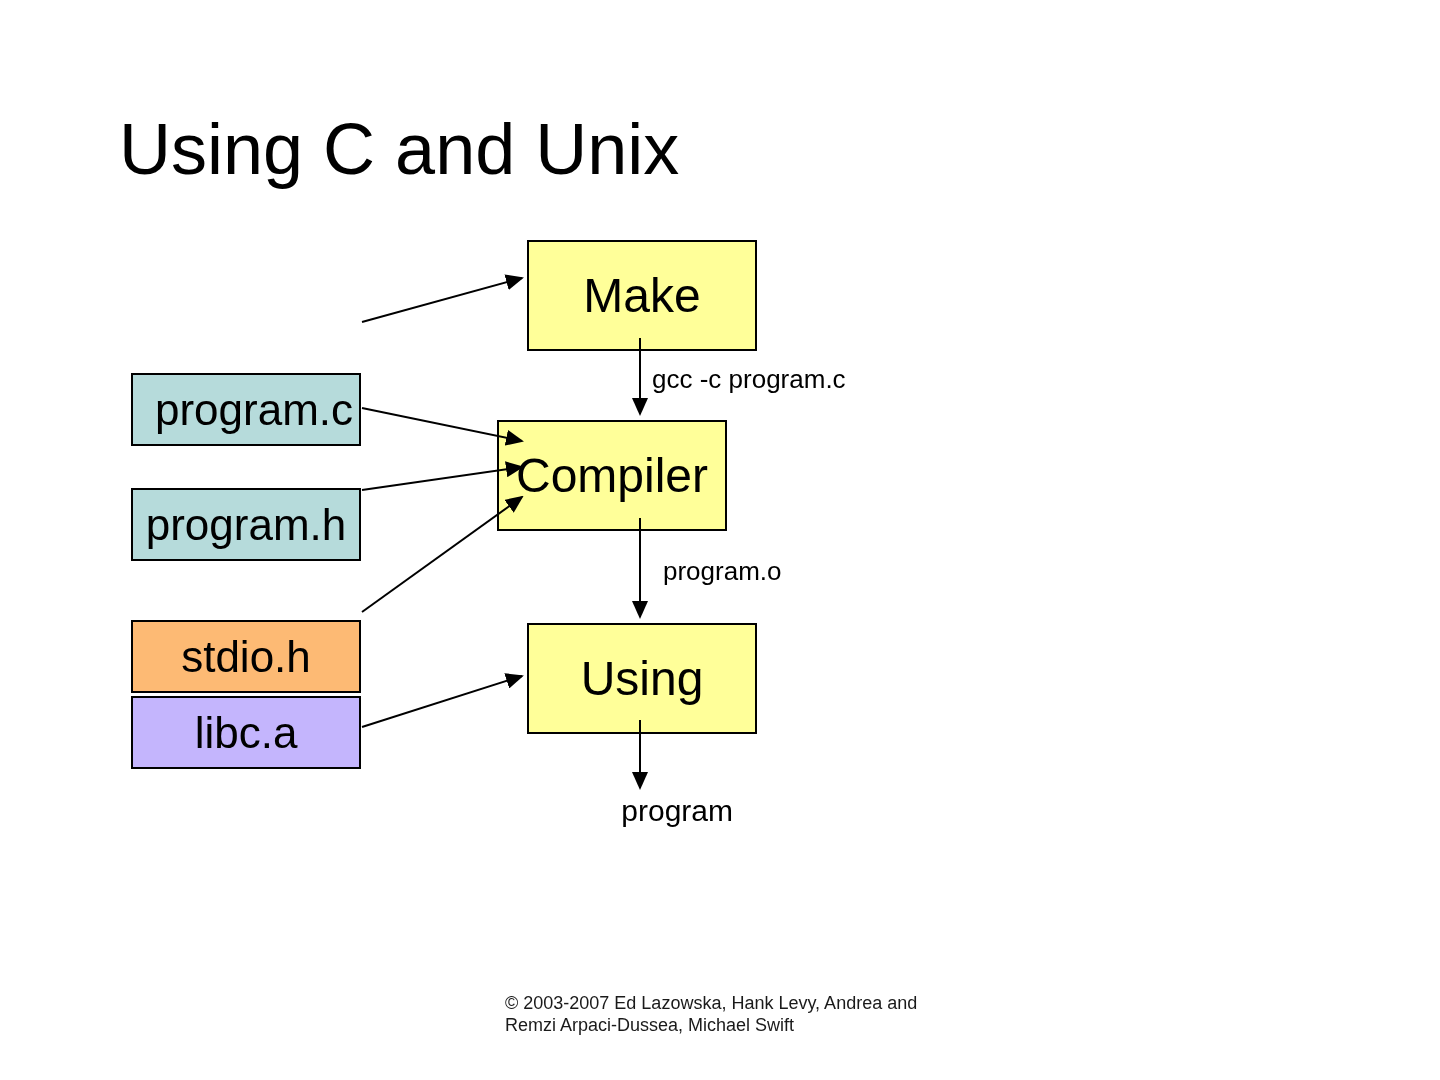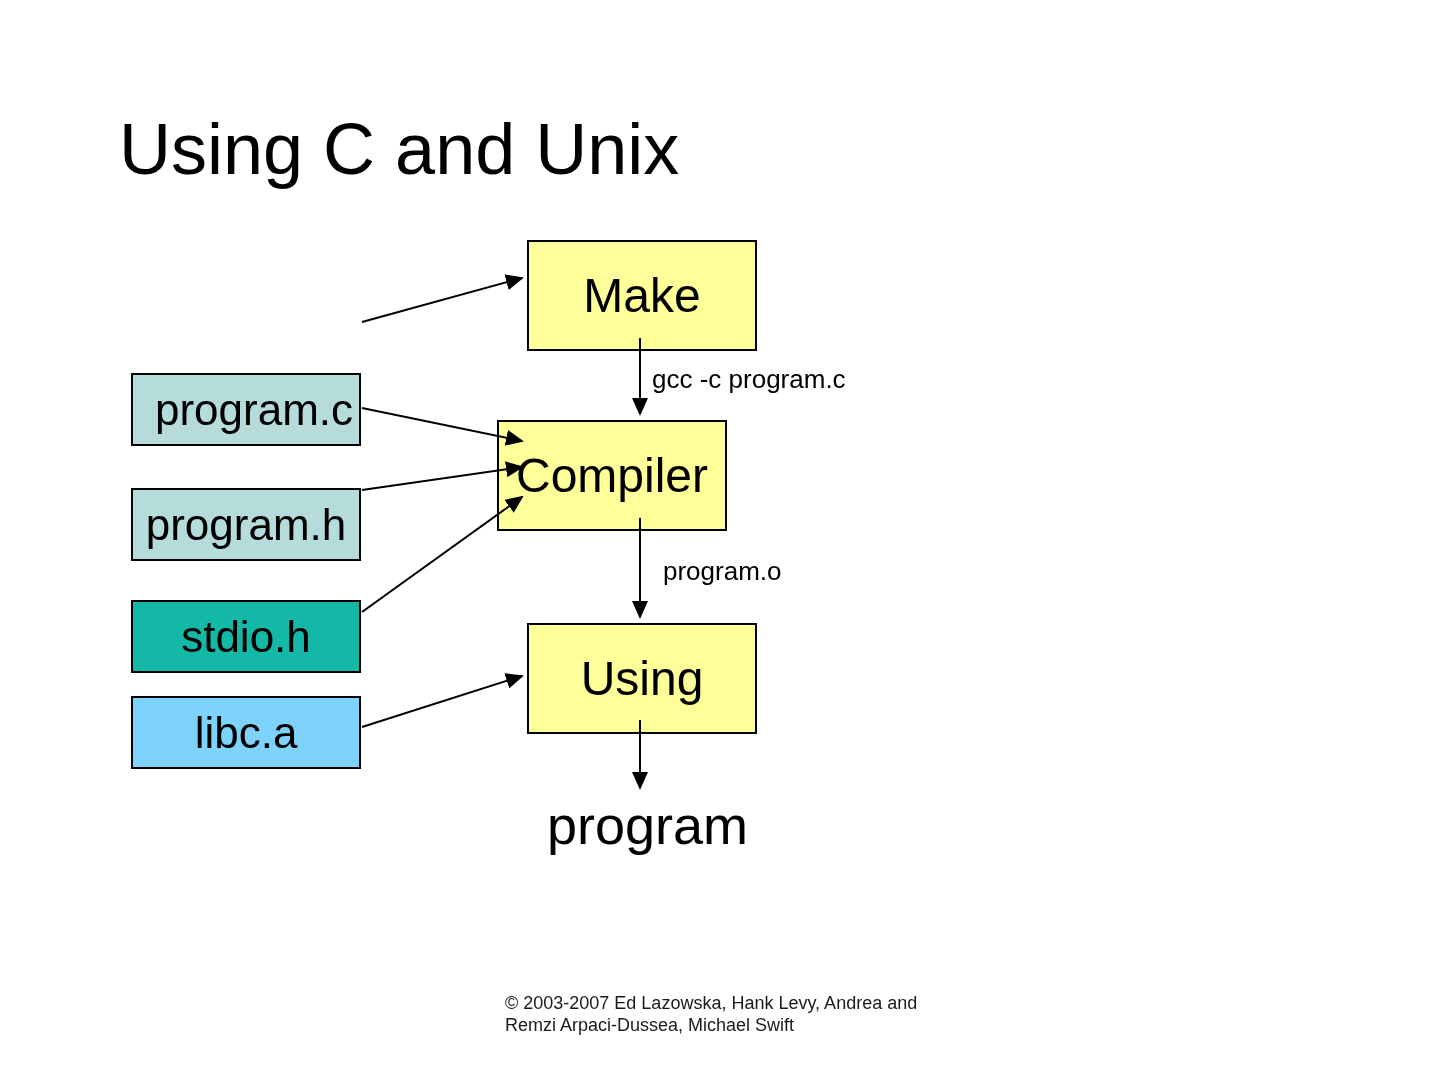--- a/index.html
+++ b/index.html
@@ -54,21 +54,21 @@
   }
   #label-gcc       { left: 652px; top: 364px; }
   #label-program-o { left: 663px; top: 556px; }
 
   .output-label {
     position: absolute;
     left: 547px;
     top: 794px;
     width: 186px;
     text-align: right;
-    font-size: 54px;
+    font-size: 30px;
     color: #000000;
     white-space: nowrap;
   }
   .footer {
     position: absolute;
     left: 505px;
     top: 992px;
     font-size: 18px;
     line-height: 22px;
     color: #1a1a1a;
@@ -88,24 +88,24 @@
 
   <div class="title">Using C and Unix</div>
 
   <div class="box box-input" id="box-program-c" style="background-color: rgb(182, 219, 219);">
     <span>program.c</span>
   </div>
   <div class="box box-input" id="box-program-h" style="background-color: rgb(182, 219, 219); margin-top: 32px;">
     <span>program.h</span>
   </div>
 
-  <div class="box box-input" id="box-stdio-h" style="background-color: #14b8a6;">
+  <div class="box box-input" id="box-stdio-h" style="background-color: #fdba74; margin-top: 20px;">
     <span>stdio.h</span>
   </div>
-  <div class="box box-input" id="box-libc-a" style="background-color: #7dd3fc;">
+  <div class="box box-input" id="box-libc-a" style="background-color: #c4b5fd;">
     <span>libc.a</span>
   </div>
 
   <div class="box box-process" id="box-make" style="background-color: rgb(255, 255, 153);">
     <span>Make</span>
   </div>
   <div class="box box-process" id="box-compiler" style="background-color: rgb(255, 255, 153);">
     <span>Compiler</span>
   </div>
   <div class="box box-process" id="box-linker" style="background-color: rgb(255, 255, 153);">

